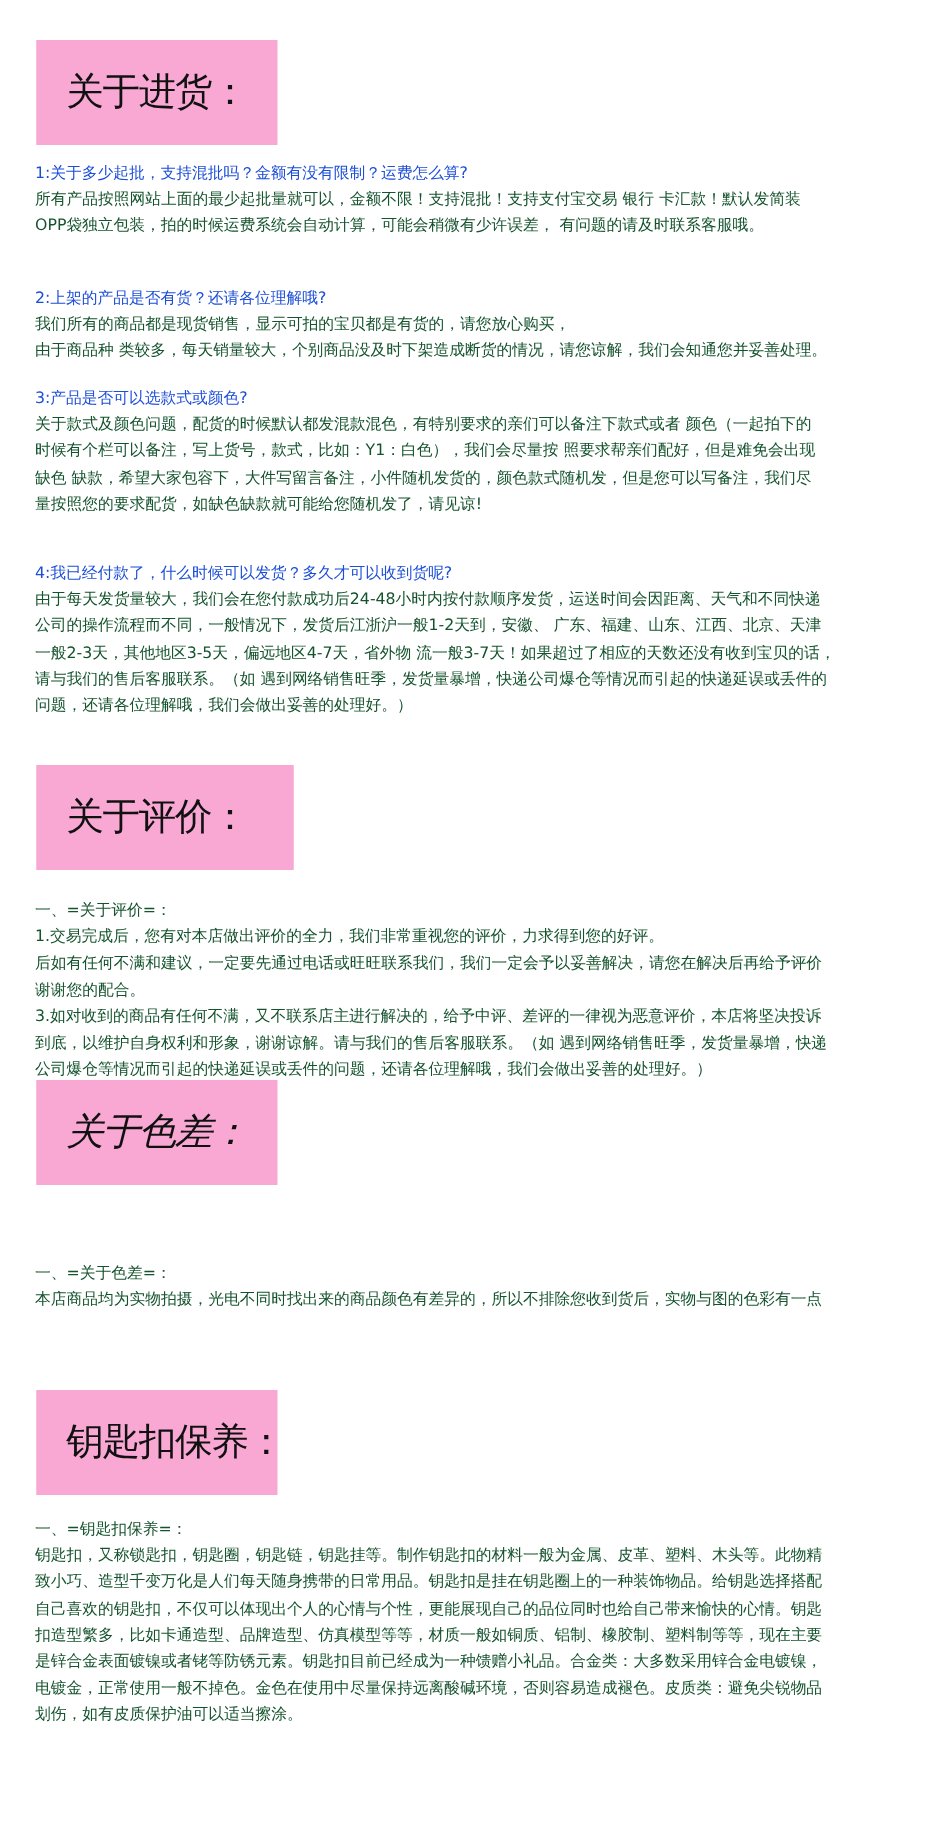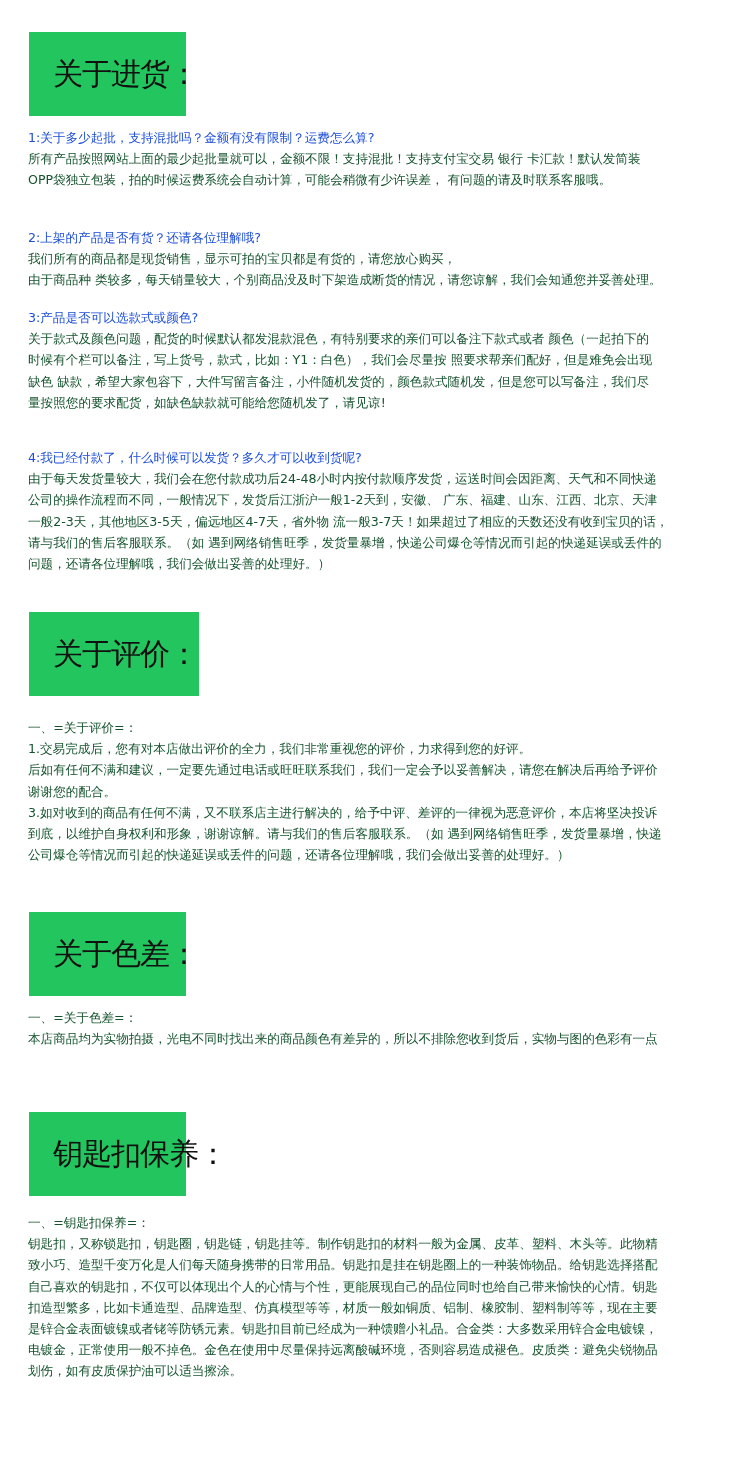--- a/index.html
+++ b/index.html
@@ -1,18 +1,18 @@
 <!DOCTYPE html>
 <html><head>
   <meta charset="utf-8">
   <style>
     html, body { margin: 0; padding: 0; background: #ffffff; }
     body { width: 750px; height: 1468px; position: relative; overflow: hidden;
            font-family: "DejaVu Sans", "Liberation Sans", sans-serif; }
-    .banner { position: absolute; left: 29px; width: 157px; height: 84px; background: #22c55e; }
+    .banner { position: absolute; left: 29px; width: 193px; height: 84px; background: #f9a8d4; }
     .banner-title { position: absolute; left: 24px; top: 22px; font-size: 30px; line-height: 40px;
                     color: #111111; white-space: nowrap; letter-spacing: -1px; }
     .block { position: absolute; left: 28px; width: 712px; }
     .line { font-size: 12.6px; line-height: 21.2px; height: 21.2px; color: #14532d; white-space: nowrap; overflow: hidden; }
     .q { color: #1d4ed8; }
   </style>
 </head>
 <body>
 
 <div class="banner" style="top:32px;">
@@ -55,21 +55,21 @@
 <div class="block" style="top:717px;">
   <div class="line">一、=关于评价=：</div>
   <div class="line">1.交易完成后，您有对本店做出评价的全力，我们非常重视您的评价，力求得到您的好评。</div>
   <div class="line">后如有任何不满和建议，一定要先通过电话或旺旺联系我们，我们一定会予以妥善解决，请您在解决后再给予评价</div>
   <div class="line">谢谢您的配合。</div>
   <div class="line">3.如对收到的商品有任何不满，又不联系店主进行解决的，给予中评、差评的一律视为恶意评价，本店将坚决投诉</div>
   <div class="line">到底，以维护自身权利和形象，谢谢谅解。请与我们的售后客服联系。（如 遇到网络销售旺季，发货量暴增，快递</div>
   <div class="line">公司爆仓等情况而引起的快递延误或丢件的问题，还请各位理解哦，我们会做出妥善的处理好。）</div>
 </div>
 
-<div class="banner" style="top:912px;">
+<div class="banner" style="top:864px;font-style:italic;">
   <div class="banner-title">关于色差：</div>
 </div>
 
 <div class="block" style="top:1007px;">
   <div class="line">一、=关于色差=：</div>
   <div class="line">本店商品均为实物拍摄，光电不同时找出来的商品颜色有差异的，所以不排除您收到货后，实物与图的色彩有一点</div>
 </div>
 
 <div class="banner" style="top:1112px;">
   <div class="banner-title">钥匙扣保养：</div>

